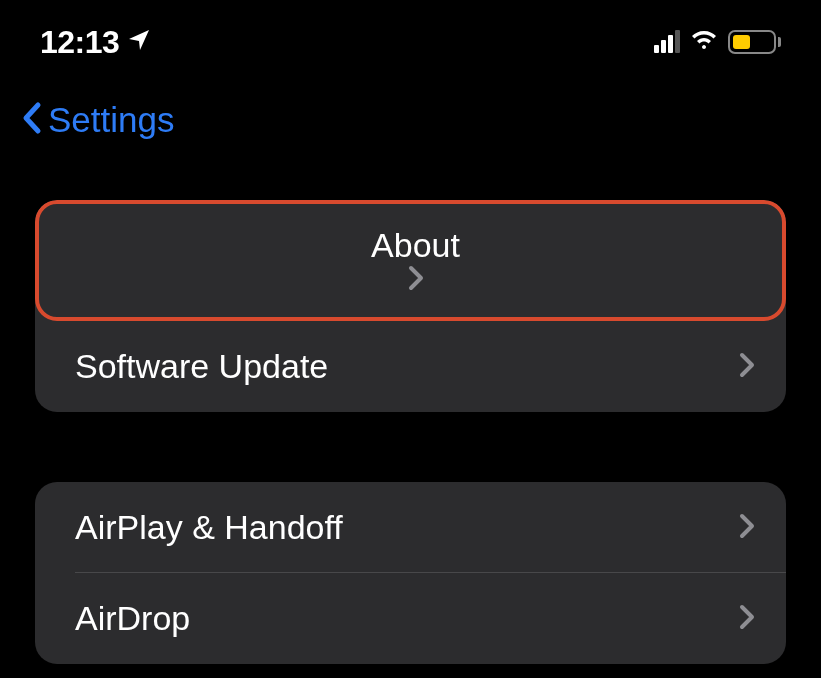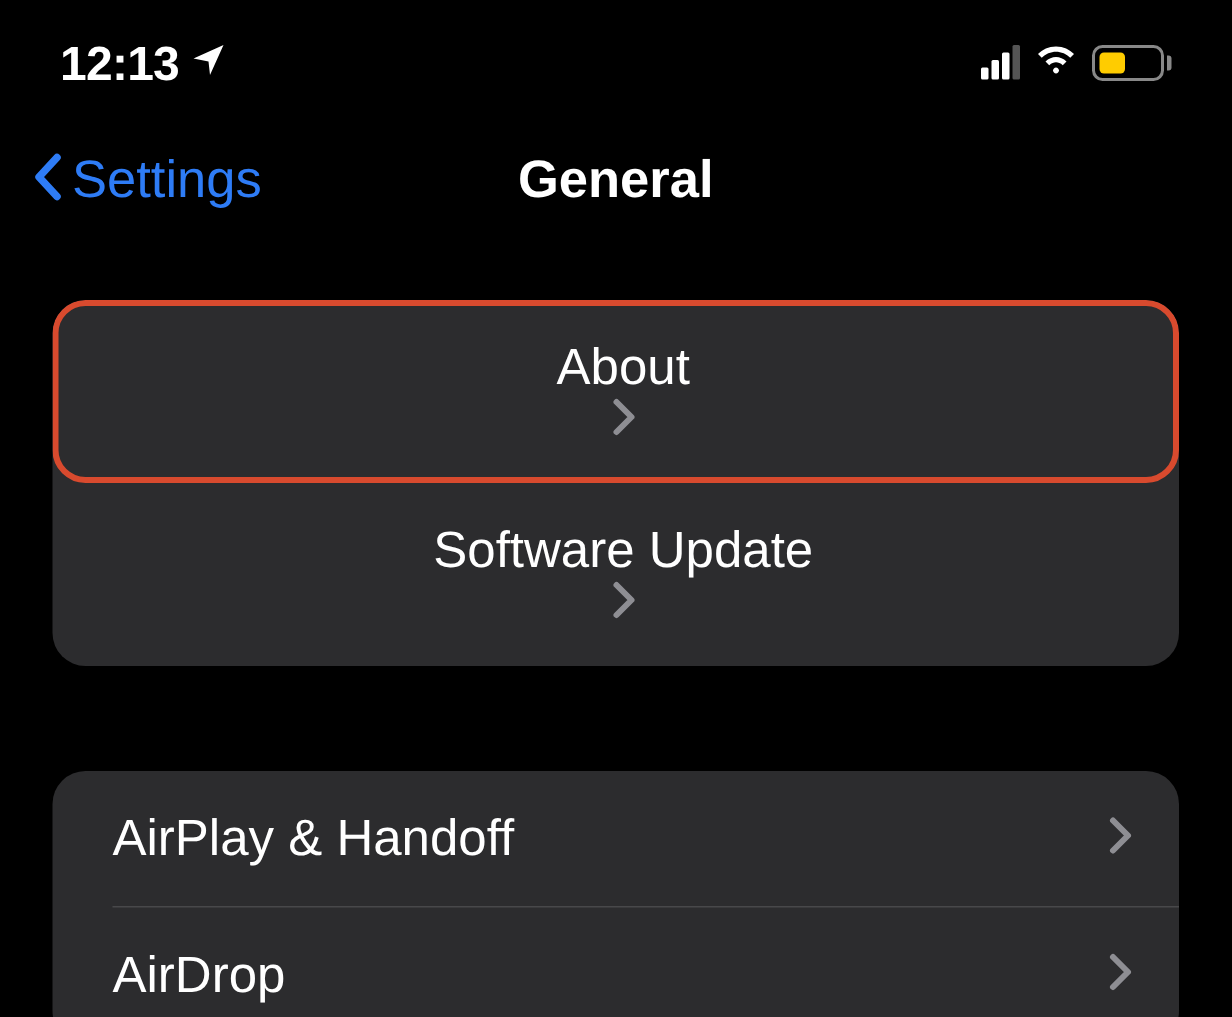--- a/index.html
+++ b/index.html
@@ -142,21 +142,20 @@
       content: '';
       position: absolute;
       bottom: 0;
       left: 40px;
       right: 0;
       height: 1px;
       background: #48484a;
     }
     .list-item.highlighted + .list-item {
       position: relative;
-      flex-direction: column;
     }
     .item-label {
       font-size: 34px;
       font-weight: 500;
       color: #fff;
     }
     .disclosure-chevron {
       width: 18px;
       height: 26px;
     }
@@ -198,21 +197,20 @@
 
 <div class="nav-bar">
   <div class="back-button">
     <span>
       <svg class="back-chevron" viewBox="0 0 24 34" fill="none" stroke="#2e7cf6" stroke-width="5" stroke-linecap="round" stroke-linejoin="round">
         <polyline points="18,4 6,17 18,30"></polyline>
       </svg>
     </span>
     <span class="back-label">Settings</span>
   </div>
-  <div class="nav-title">General</div>
 </div>
 
 <div class="content">
   <div class="list-group">
     <div class="list-item highlighted">
       <span class="item-label">About</span>
       <span>
         <svg class="disclosure-chevron" viewBox="0 0 18 26" fill="none" stroke="#8e8e93" stroke-width="4" stroke-linecap="round" stroke-linejoin="round">
           <polyline points="4,3 14,13 4,23"></polyline>
         </svg>

